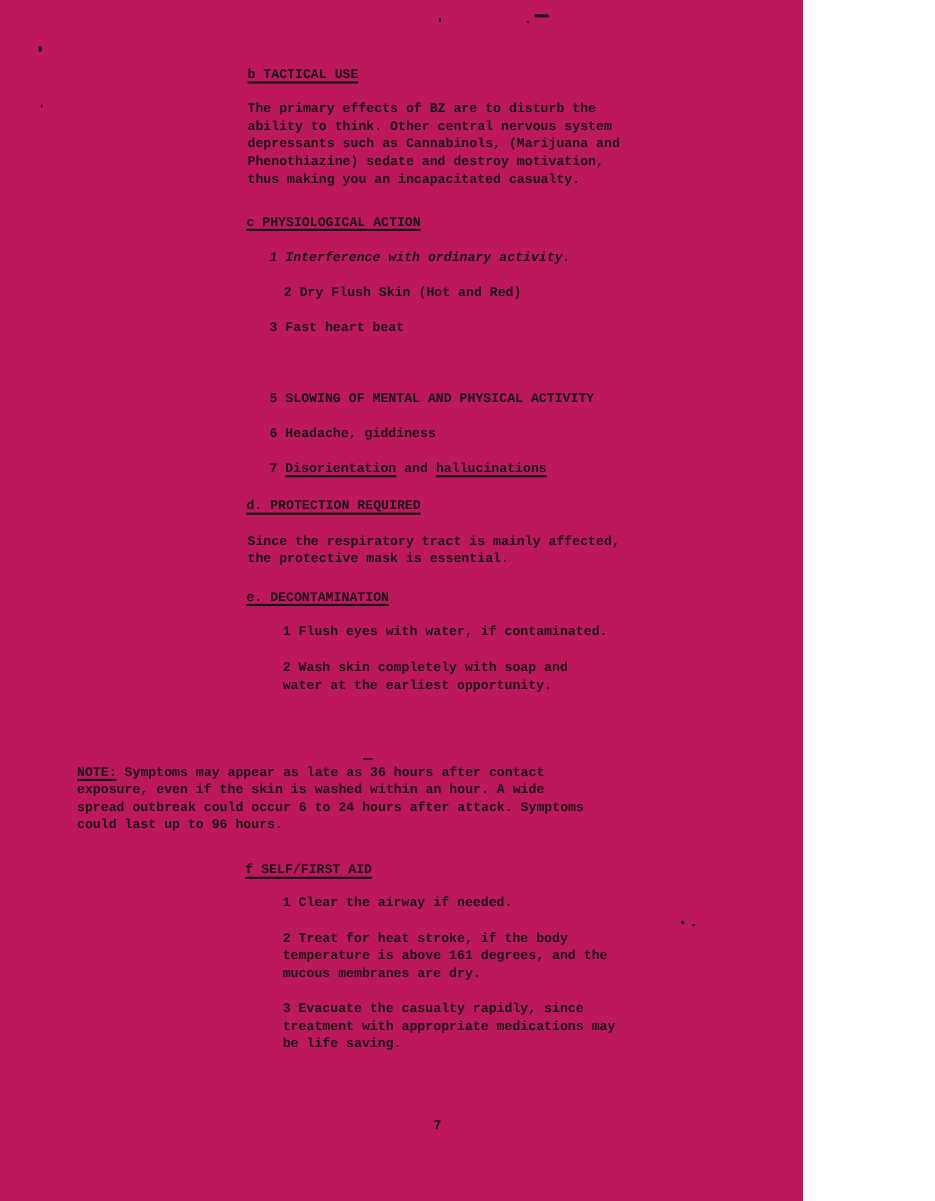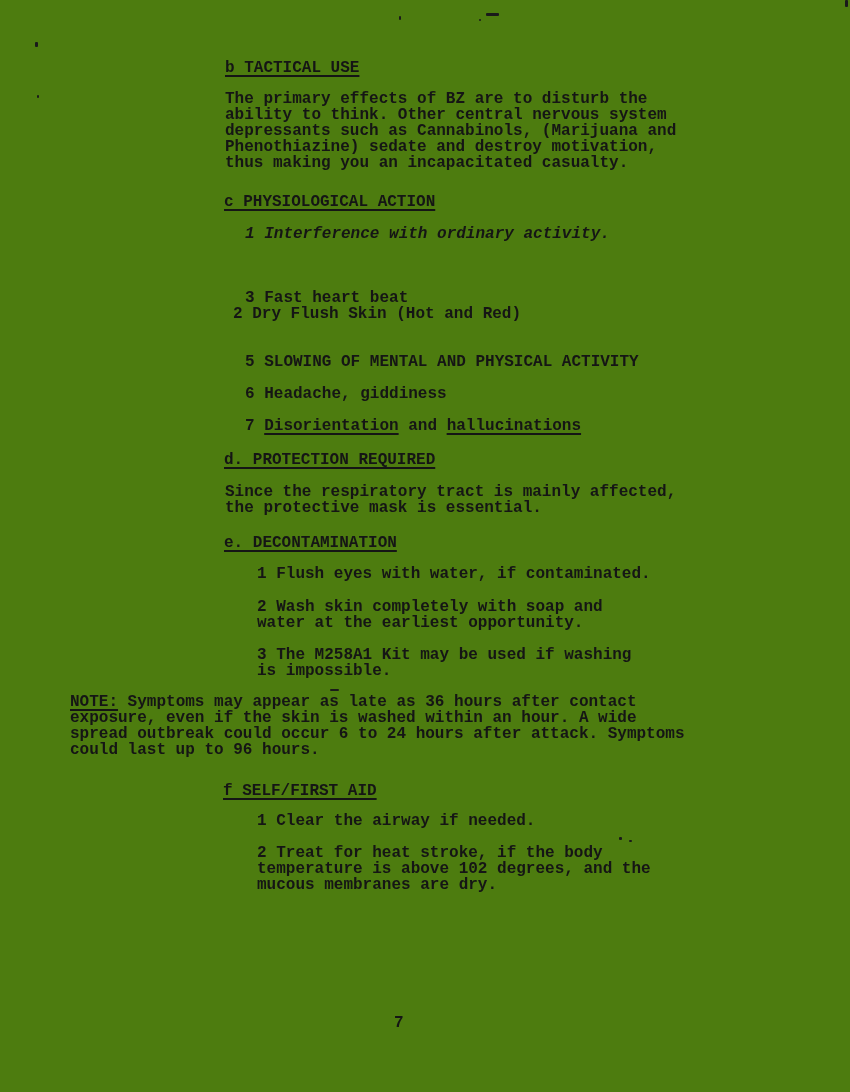--- a/index.html
+++ b/index.html
@@ -1,23 +1,23 @@
 <!DOCTYPE html>
 <html><head>
 <meta charset="utf-8">
 <style>
   html, body { margin: 0; padding: 0; background: #ffffff; }
   .page {
     position: relative;
-    width: 850px;
+    width: 730px;
     height: 1092px;
-    background: #4d7c0f;
+    background: #be185d;
     font-family: "Liberation Mono", "DejaVu Sans Mono", monospace;
     font-weight: 700;
-    font-size: 16px;
+    font-size: 12px;
     line-height: 16px;
     color: #151515;
     overflow: hidden;
   }
   .t {
     position: absolute;
     white-space: pre-line;
     letter-spacing: 0;
   }
   .h {
@@ -46,47 +46,48 @@
 
   <div class="h" style="left:225px; top:60px;">b TACTICAL USE</div>
   <div class="t" style="left:225px; top:91px;">The primary effects of BZ are to disturb the
 ability to think. Other central nervous system
 depressants such as Cannabinols, (Marijuana and
 Phenothiazine) sedate and destroy motivation,
 thus making you an incapacitated casualty.</div>
 
   <div class="h" style="left:224px; top:194px;">c PHYSIOLOGICAL ACTION</div>
   <div class="t" style="left:245px; top:226px;font-style:italic;">1 Interference with ordinary activity.</div>
-  <div class="t" style="left:233px; top:258px;margin-top:48px;">2 Dry Flush Skin (Hot and Red)</div>
+  <div class="t" style="left:258px; top:258px;">2 Dry Flush Skin (Hot and Red)</div>
   <div class="t" style="left:245px; top:290px;">3 Fast heart beat</div>
   <div class="t" style="left:245px; top:354px;">5 SLOWING OF MENTAL AND PHYSICAL ACTIVITY</div>
   <div class="t" style="left:245px; top:386px;text-align:center;">6 Headache, giddiness</div>
   <div class="t" style="left:245px; top:418px;"><span>7 </span><span class="u">Disorientation</span><span> and </span><span class="u">hallucinations</span></div>
 
   <div class="h" style="left:224px; top:452px;">d. PROTECTION REQUIRED</div>
   <div class="t" style="left:225px; top:484px;">Since the respiratory tract is mainly affected,
 the protective mask is essential.</div>
 
   <div class="h" style="left:224px; top:535px;">e. DECONTAMINATION</div>
   <div class="t" style="left:257px; top:566px;">1 Flush eyes with water, if contaminated.</div>
   <div class="t" style="left:257px; top:599px;">2 Wash skin completely with soap and
 water at the earliest opportunity.</div>
-  <div class="t" style="left:257px; top:647px;">3 The M258A1 Kit may be used if washing
-is impossible.</div>
 
   <div class="t" style="left:70px; top:694px;"><span class="u">NOTE:</span><span> Symptoms may appear as late as 36 hours after contact
 exposure, even if the skin is washed within an hour. A wide
 spread outbreak could occur 6 to 24 hours after attack. Symptoms
 could last up to 96 hours.</span></div>
 
   <div class="h" style="left:223px; top:783px;">f SELF/FIRST AID</div>
   <div class="t" style="left:257px; top:813px;">1 Clear the airway if needed.</div>
   <div class="t" style="left:257px; top:845px;">2 Treat for heat stroke, if the body
-temperature is above 102 degrees, and the
+temperature is above 161 degrees, and the
 mucous membranes are dry.</div>
+  <div class="t" style="left:257px; top:909px;">3 Evacuate the casualty rapidly, since
+treatment with appropriate medications may
+be life saving.</div>
 
   <div class="pagenum" style="left:394px; top:1015px;">7</div>
 
   <div class="speck" style="left:399px; top:16px; width:2px; height:4px;"></div>
   <div class="speck" style="left:479px; top:19px; width:2px; height:2px;"></div>
   <div class="speck" style="left:486px; top:13px; width:13px; height:3px;"></div>
   <div class="speck" style="left:845px; top:0px; width:3px; height:7px;"></div>
   <div class="speck" style="left:35px; top:42px; width:3px; height:5px;"></div>
   <div class="speck" style="left:37px; top:95px; width:2px; height:3px;"></div>
   <div class="speck" style="left:330px; top:689px; width:9px; height:2px;"></div>

